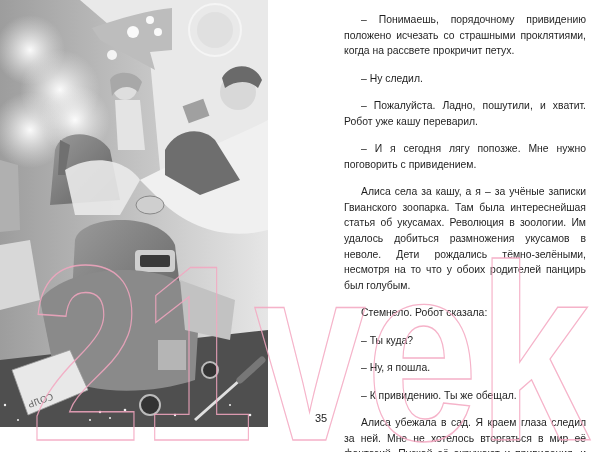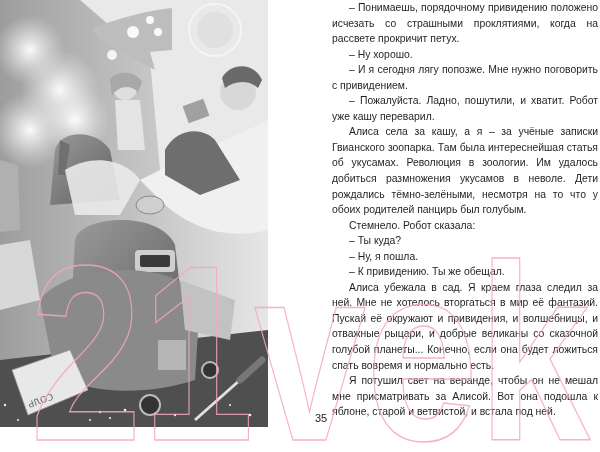--- a/index.html
+++ b/index.html
@@ -10,21 +10,21 @@
     }
     .illustration {
       position: absolute; left: 0; top: 0; width: 268px; height: 427px;
       overflow: hidden; background: #cfcfcf;
     }
     .illustration svg { display: block; }
     .text-column {
       position: absolute; left: 332px; top: 0; width: 266px;
       font-size: 10.4px; line-height: 15.55px; color: #1f1f1f;
     }
-    .text-column p { margin: 0; text-align: justify; text-align-last: left; }
+    .text-column p { margin: 12px; text-align: justify; text-align-last: left; }
     .text-column p.indent { text-indent: 17px; }
     .text-column p.dash { text-indent: 17px; }
     .page-number {
       position: absolute; left: 0; width: 474px; top: 412px;
       text-align: center; font-size: 11px; color: #222;
       padding-left: 168px; box-sizing: border-box;
     }
     .watermark {
       position: absolute; left: 0; top: 0; width: 600px; height: 452px;
       pointer-events: none;
@@ -115,23 +115,23 @@
         <circle cx="18" cy="420" r="1"></circle>
     </g>
 
     <path d="M0 160 L18 165 L20 230 L0 232 Z" fill="#b0b0b0"></path>
     <path d="M0 245 L30 240 L40 300 L0 310 Z" fill="#d8d8d8"></path>
   </svg>
 </div>
 
 <div class="text-column">
   <p class="dash">– Понимаешь, порядочному привидению положено исчезать со страшными проклятиями, когда на рассвете прокричит петух.</p>
-  <p class="dash">– Ну хорошо.</p>
+  <p class="dash">– Ну следил.</p>
+  <p class="dash">– Пожалуйста. Ладно, пошутили, и хватит. Робот уже кашу переварил.</p>
   <p class="dash">– И я сегодня лягу попозже. Мне нужно поговорить с привидением.</p>
-  <p class="dash">– Пожалуйста. Ладно, пошутили, и хватит. Робот уже кашу переварил.</p>
   <p class="indent">Алиса села за кашу, а я – за учёные записки Гвианского зоопарка. Там была интереснейшая статья об укусамах. Революция в зоологии. Им удалось добиться размножения укусамов в неволе. Дети рождались тёмно-зелёными, несмотря на то что у обоих родителей панцирь был голубым.</p>
   <p class="indent">Стемнело. Робот сказала:</p>
   <p class="dash">– Ты куда?</p>
   <p class="dash">– Ну, я пошла.</p>
   <p class="dash">– К привидению. Ты же обещал.</p>
   <p class="indent">Алиса убежала в сад. Я краем глаза следил за ней. Мне не хотелось вторгаться в мир её фантазий. Пускай её окружают и привидения, и волшебницы, и отважные рыцари, и добрые великаны со сказочной голубой планеты... Конечно, если она будет ложиться спать вовремя и нормально есть.</p>
   <p class="indent">Я потушил свет на веранде, чтобы он не мешал мне присматривать за Алисой. Вот она подошла к яблоне, старой и ветвистой, и встала под ней.</p>
 
 </div>
 

